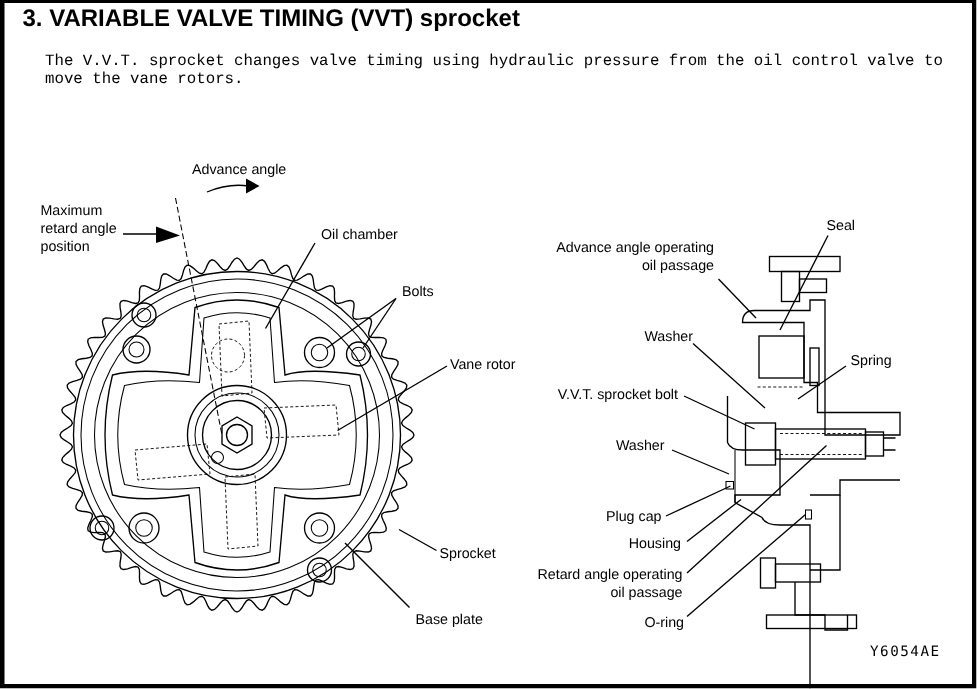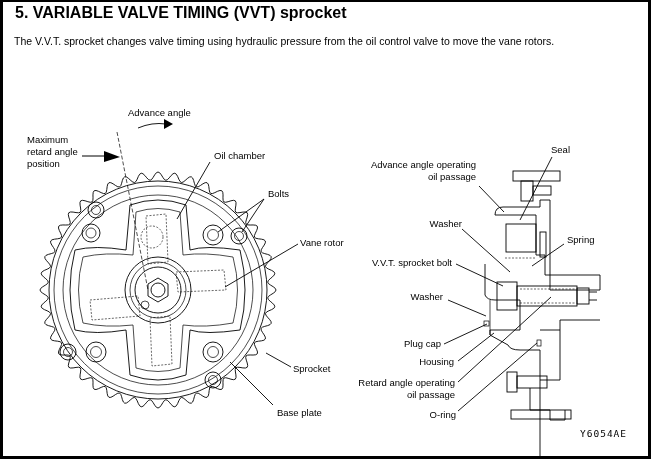--- a/index.html
+++ b/index.html
@@ -1,32 +1,32 @@
 <!DOCTYPE html>
 <html><head>
 <meta charset="utf-8">
 <style>
   html, body { margin: 0; padding: 0; background: #fff; }
   body { width: 651px; height: 459px; position: relative; overflow: hidden; font-family: "Liberation Sans", sans-serif; color: #000; }
   .frame { position: absolute; left: 0; top: 0; width: 651px; height: 459px; box-sizing: border-box; border-left: 3px solid #000; border-right: 3px solid #000; border-bottom: 3px solid #000; border-top: 2px solid #000; }
   .title { position: absolute; left: 15px; top: 4px; font-size: 16px; font-weight: bold; letter-spacing: 0; }
-  .intro { position: absolute; left: 14px; top: 35px; font-size: 10.5px; }
+  .intro { position: absolute; left: 30px; top: 35px; font-size: 10.5px; font-family: Liberation Mono, monospace; }
   svg.diagram { position: absolute; left: 0; top: 0; }
   .lbl { font-family: "Liberation Sans", sans-serif; font-size: 9.5px; fill: #000; }
   .code { font-family: "DejaVu Sans Mono", monospace; font-size: 9.5px; fill: #000; letter-spacing: 1px; }
   .ln { stroke: #000; stroke-width: 0.9; fill: none; }
   .thin { stroke: #000; stroke-width: 0.7; fill: none; }
   .dash { stroke: #000; stroke-width: 0.6; fill: none; stroke-dasharray: 2 1.5; }
   .leader { stroke: #000; stroke-width: 0.9; fill: none; }
 </style>
 </head>
 <body>
 
 <div class="frame"></div>
-<div class="title">5. VARIABLE VALVE TIMING (VVT) sprocket</div>
+<div class="title">3. VARIABLE VALVE TIMING (VVT) sprocket</div>
 <div class="intro">The V.V.T. sprocket changes valve timing using hydraulic pressure from the oil control valve to move the vane rotors.</div>
 
 <svg class="diagram" width="651" height="459" viewBox="0 0 651 459">
 
   <g>
     <g id="teeth">
         <path d="M276.00,290.00L275.22,291.67L273.19,293.29L270.66,294.83L268.58,296.32L267.72,297.85L268.36,299.48L270.20,301.25L272.48,303.14L274.27,305.03L274.80,306.79L273.79,308.34L271.55,309.65L268.83,310.81L266.56,312.00L265.49,313.38L265.89,315.09L267.46,317.11L269.45,319.30L270.95,321.42L271.22,323.24L270.00,324.63L267.60,325.61L264.74,326.37L262.32,327.22L261.06,328.44L261.22,330.19L262.49,332.41L264.15,334.86L265.33,337.17L265.34,339.02L263.94,340.22L261.41,340.84L258.47,341.19L255.96,341.69L254.54,342.72L254.45,344.47L255.39,346.85L256.68,349.51L257.52,351.97L257.27,353.80L255.71,354.78L253.12,355.04L250.17,354.97L247.61,355.11L246.06,355.92L245.71,357.64L246.31,360.13L247.21,362.95L247.69,365.50L247.18,367.27L245.50,368.03L242.90,367.92L239.98,367.43L237.43,367.20L235.78,367.78L235.20,369.43L235.43,371.98L235.92,374.90L236.03,377.50L235.27,379.18L233.50,379.69L230.95,379.21L228.13,378.31L225.64,377.71L223.92,378.06L223.11,379.61L222.97,382.17L223.04,385.12L222.78,387.71L221.80,389.27L219.97,389.52L217.51,388.68L214.85,387.39L212.47,386.45L210.72,386.54L209.69,387.96L209.19,390.47L208.84,393.41L208.22,395.94L207.02,397.34L205.17,397.33L202.86,396.15L200.41,394.49L198.19,393.22L196.44,393.06L195.22,394.32L194.37,396.74L193.61,399.60L192.63,402.00L191.24,403.22L189.42,402.95L187.30,401.45L185.11,399.46L183.09,397.89L181.38,397.49L180.00,398.56L178.81,400.83L177.65,403.55L176.34,405.79L174.79,406.80L173.03,406.27L171.14,404.48L169.25,402.20L167.48,400.36L165.85,399.72L164.32,400.58L162.83,402.66L161.29,405.19L159.67,407.22L158.00,408.00L156.33,407.22L154.71,405.19L153.17,402.66L151.68,400.58L150.15,399.72L148.52,400.36L146.75,402.20L144.86,404.48L142.97,406.27L141.21,406.80L139.66,405.79L138.35,403.55L137.19,400.83L136.00,398.56L134.62,397.49L132.91,397.89L130.89,399.46L128.70,401.45L126.58,402.95L124.76,403.22L123.37,402.00L122.39,399.60L121.63,396.74L120.78,394.32L119.56,393.06L117.81,393.22L115.59,394.49L113.14,396.15L110.83,397.33L108.98,397.34L107.78,395.94L107.16,393.41L106.81,390.47L106.31,387.96L105.28,386.54L103.53,386.45L101.15,387.39L98.49,388.68L96.03,389.52L94.20,389.27L93.22,387.71L92.96,385.12L93.03,382.17L92.89,379.61L92.08,378.06L90.36,377.71L87.87,378.31L85.05,379.21L82.50,379.69L80.73,379.18L79.97,377.50L80.08,374.90L80.57,371.98L80.80,369.43L80.22,367.78L78.57,367.20L76.02,367.43L73.10,367.92L70.50,368.03L68.82,367.27L68.31,365.50L68.79,362.95L69.69,360.13L70.29,357.64L69.94,355.92L68.39,355.11L65.83,354.97L62.88,355.04L60.29,354.78L58.73,353.80L58.48,351.97L59.32,349.51L60.61,346.85L61.55,344.47L61.46,342.72L60.04,341.69L57.53,341.19L54.59,340.84L52.06,340.22L50.66,339.02L50.67,337.17L51.85,334.86L53.51,332.41L54.78,330.19L54.94,328.44L53.68,327.22L51.26,326.37L48.40,325.61L46.00,324.63L44.78,323.24L45.05,321.42L46.55,319.30L48.54,317.11L50.11,315.09L50.51,313.38L49.44,312.00L47.17,310.81L44.45,309.65L42.21,308.34L41.20,306.79L41.73,305.03L43.52,303.14L45.80,301.25L47.64,299.48L48.28,297.85L47.42,296.32L45.34,294.83L42.81,293.29L40.78,291.67L40.00,290.00L40.78,288.33L42.81,286.71L45.34,285.17L47.42,283.68L48.28,282.15L47.64,280.52L45.80,278.75L43.52,276.86L41.73,274.97L41.20,273.21L42.21,271.66L44.45,270.35L47.17,269.19L49.44,268.00L50.51,266.62L50.11,264.91L48.54,262.89L46.55,260.70L45.05,258.58L44.78,256.76L46.00,255.37L48.40,254.39L51.26,253.63L53.68,252.78L54.94,251.56L54.78,249.81L53.51,247.59L51.85,245.14L50.67,242.83L50.66,240.98L52.06,239.78L54.59,239.16L57.53,238.81L60.04,238.31L61.46,237.28L61.55,235.53L60.61,233.15L59.32,230.49L58.48,228.03L58.73,226.20L60.29,225.22L62.88,224.96L65.83,225.03L68.39,224.89L69.94,224.08L70.29,222.36L69.69,219.87L68.79,217.05L68.31,214.50L68.82,212.73L70.50,211.97L73.10,212.08L76.02,212.57L78.57,212.80L80.22,212.22L80.80,210.57L80.57,208.02L80.08,205.10L79.97,202.50L80.73,200.82L82.50,200.31L85.05,200.79L87.87,201.69L90.36,202.29L92.08,201.94L92.89,200.39L93.03,197.83L92.96,194.88L93.22,192.29L94.20,190.73L96.03,190.48L98.49,191.32L101.15,192.61L103.53,193.55L105.28,193.46L106.31,192.04L106.81,189.53L107.16,186.59L107.78,184.06L108.98,182.66L110.83,182.67L113.14,183.85L115.59,185.51L117.81,186.78L119.56,186.94L120.78,185.68L121.63,183.26L122.39,180.40L123.37,178.00L124.76,176.78L126.58,177.05L128.70,178.55L130.89,180.54L132.91,182.11L134.62,182.51L136.00,181.44L137.19,179.17L138.35,176.45L139.66,174.21L141.21,173.20L142.97,173.73L144.86,175.52L146.75,177.80L148.52,179.64L150.15,180.28L151.68,179.42L153.17,177.34L154.71,174.81L156.33,172.78L158.00,172.00L159.67,172.78L161.29,174.81L162.83,177.34L164.32,179.42L165.85,180.28L167.48,179.64L169.25,177.80L171.14,175.52L173.03,173.73L174.79,173.20L176.34,174.21L177.65,176.45L178.81,179.17L180.00,181.44L181.38,182.51L183.09,182.11L185.11,180.54L187.30,178.55L189.42,177.05L191.24,176.78L192.63,178.00L193.61,180.40L194.37,183.26L195.22,185.68L196.44,186.94L198.19,186.78L200.41,185.51L202.86,183.85L205.17,182.67L207.02,182.66L208.22,184.06L208.84,186.59L209.19,189.53L209.69,192.04L210.72,193.46L212.47,193.55L214.85,192.61L217.51,191.32L219.97,190.48L221.80,190.73L222.78,192.29L223.04,194.88L222.97,197.83L223.11,200.39L223.92,201.94L225.64,202.29L228.13,201.69L230.95,200.79L233.50,200.31L235.27,200.82L236.03,202.50L235.92,205.10L235.43,208.02L235.20,210.57L235.78,212.22L237.43,212.80L239.98,212.57L242.90,212.08L245.50,211.97L247.18,212.73L247.69,214.50L247.21,217.05L246.31,219.87L245.71,222.36L246.06,224.08L247.61,224.89L250.17,225.03L253.12,224.96L255.71,225.22L257.27,226.20L257.52,228.03L256.68,230.49L255.39,233.15L254.45,235.53L254.54,237.28L255.96,238.31L258.47,238.81L261.41,239.16L263.94,239.78L265.34,240.98L265.33,242.83L264.15,245.14L262.49,247.59L261.22,249.81L261.06,251.56L262.32,252.78L264.74,253.63L267.60,254.39L270.00,255.37L271.22,256.76L270.95,258.58L269.45,260.70L267.46,262.89L265.89,264.91L265.49,266.62L266.56,268.00L268.83,269.19L271.55,270.35L273.79,271.66L274.80,273.21L274.27,274.97L272.48,276.86L270.20,278.75L268.36,280.52L267.72,282.15L268.58,283.68L270.66,285.17L273.19,286.71L275.22,288.33L276.00,290.00Z" fill="none" stroke="#000" stroke-width="0.9"></path>
       </g>
     <circle class="ln" cx="158" cy="290" r="109"></circle>
     <circle class="thin" cx="158" cy="290" r="104"></circle>

